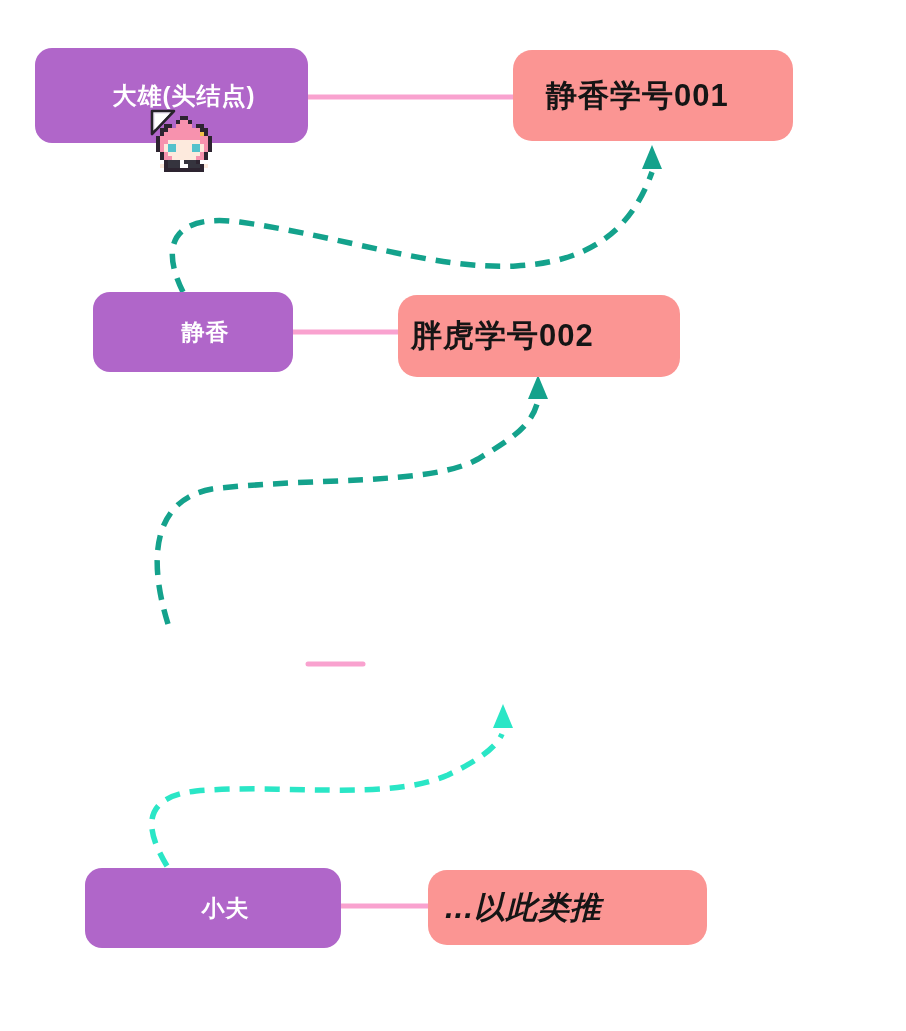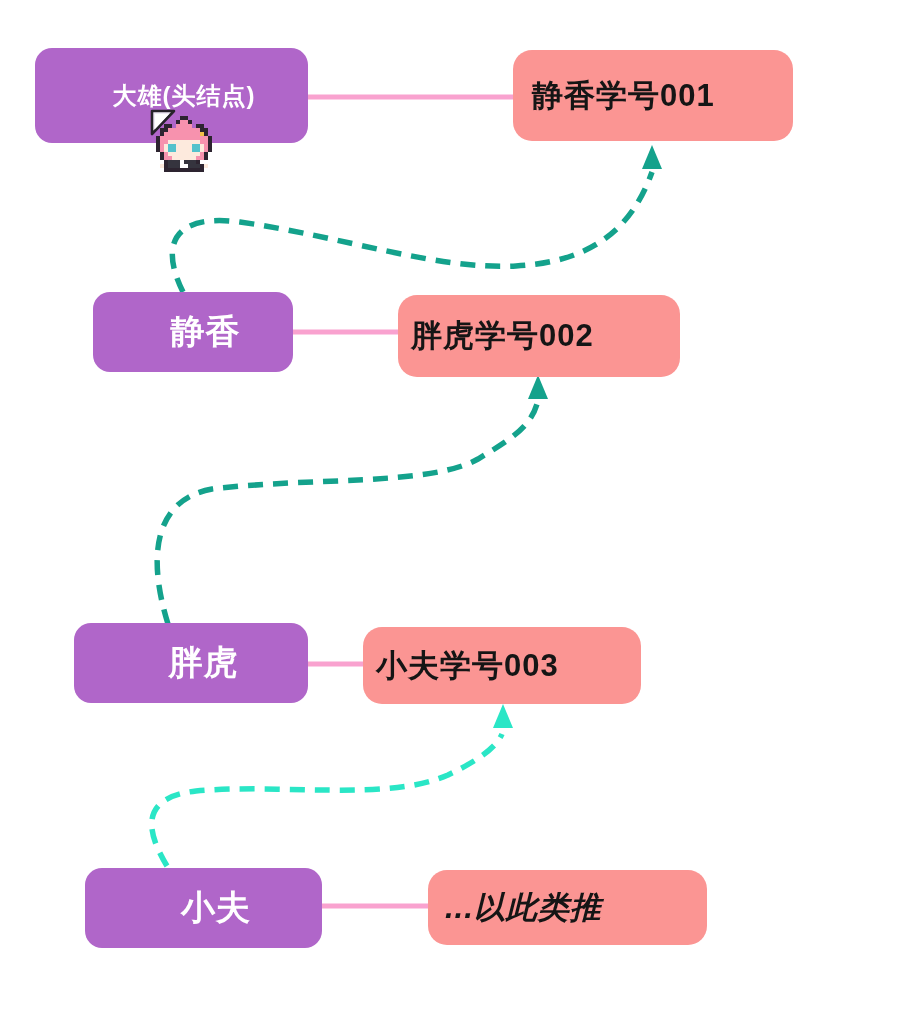--- a/index.html
+++ b/index.html
@@ -11,36 +11,36 @@
   .stage{position:absolute;inset:0;}
   svg.overlay{position:absolute;left:0;top:0;z-index:1;}
   .box{
     position:absolute;display:flex;align-items:center;z-index:2;
     font-weight:bold;box-sizing:border-box;padding-left:25px;
   }
   .node{
     background:var(--node-fill,#b066c9);
     color:var(--node-text,#ffffff);
     border-radius:17px;justify-content:center;
-    font-size:34px;letter-spacing:1px;
+    font-size:23px;letter-spacing:1px;
   }
   .data{
     background:var(--data-fill,#fb9593);
     color:var(--data-text,#151515);
     border-radius:19px;justify-content:flex-start;
     font-size:31px;letter-spacing:1px;
   }
   
   .n1{left:35px;top:48px;width:273px;height:95px;font-size:24px;}
-  .d1{left:513px;top:50px;width:280px;height:91px;padding-left:19px;}
+  .d1{left:513px;top:50px;width:280px;height:91px;padding-left:33px;}
   .n2{left:93px;top:292px;width:200px;height:80px;}
   .d2{left:398px;top:295px;width:282px;height:82px;padding-left:13px;}
   .n3{left:74px;top:623px;width:234px;height:80px;}
   .d3{left:363px;top:627px;width:278px;height:77px;padding-left:13px;}
-  .n4{left:85px;top:868px;width:237px;height:80px;}
+  .n4{left:85px;top:868px;width:256px;height:80px;}
   .d4{left:428px;top:870px;width:279px;height:75px;padding-left:17px;font-style:italic;}
   
   .link{stroke:var(--link-line,#f9a2cf);stroke-width:5;stroke-linecap:round;fill:none;}
   .curve-teal{stroke:var(--arrow-teal,#14a28c);}
   .curve-bright{stroke:var(--arrow-bright,#2ae6c6);}
   .curve{stroke-width:5.5;fill:none;stroke-dasharray:15 10;stroke-linecap:butt;}
   .head-teal{fill:var(--arrow-teal,#14a28c);}
   .head-bright{fill:var(--arrow-bright,#2ae6c6);}
   .cursor-icon{position:absolute;left:149px;top:109px;z-index:3;}
   .sprite{position:absolute;left:156px;top:116px;z-index:3;}
@@ -74,26 +74,20 @@
     <span>静香学号001</span>
   </div>
 
   <div class="box node n2">
     <span>静香</span>
   </div>
   <div class="box data d2">
     <span>胖虎学号002</span>
   </div>
 
-  <div class="box node n3">
-    <span>胖虎</span>
-  </div>
-  <div class="box data d3">
-    <span>小夫学号003</span>
-  </div>
 
   <div class="box node n4">
     <span>小夫</span>
   </div>
   <div class="box data d4">
     <span>...以此类推</span>
   </div>
 
   <div class="cursor-icon">
     <svg width="28" height="28" viewBox="0 0 28 28">

